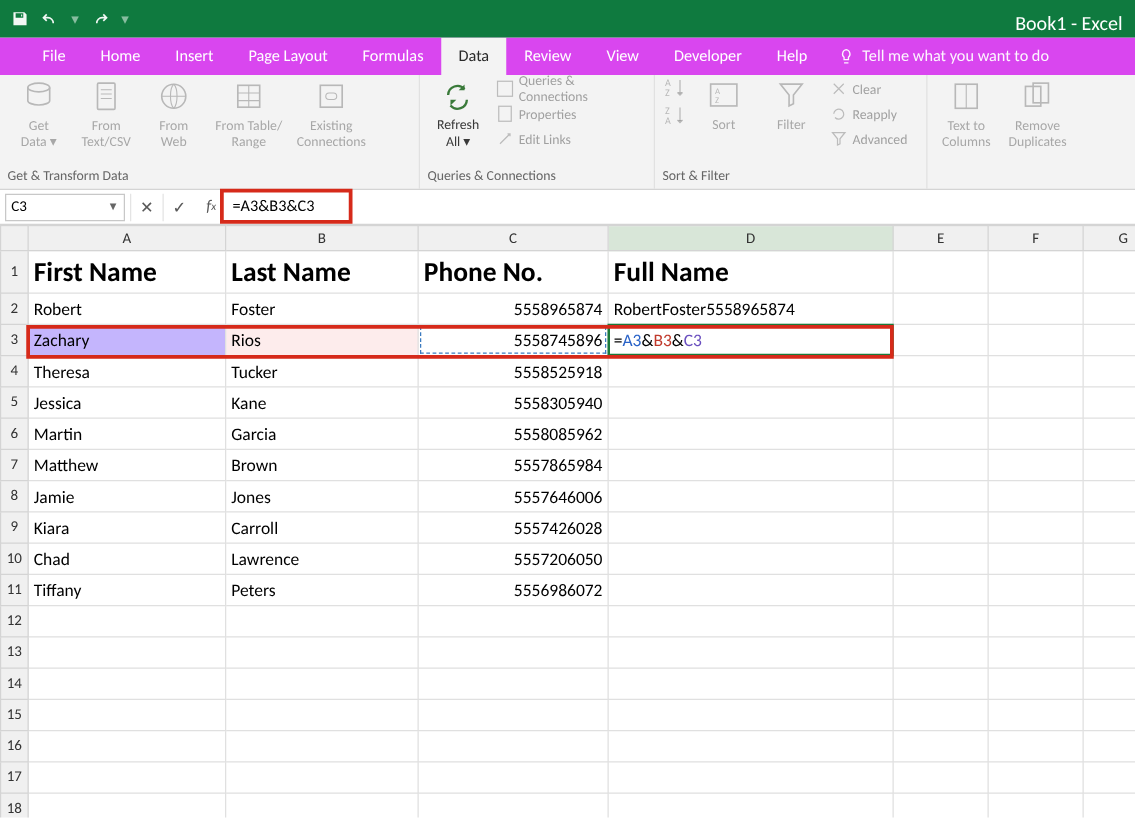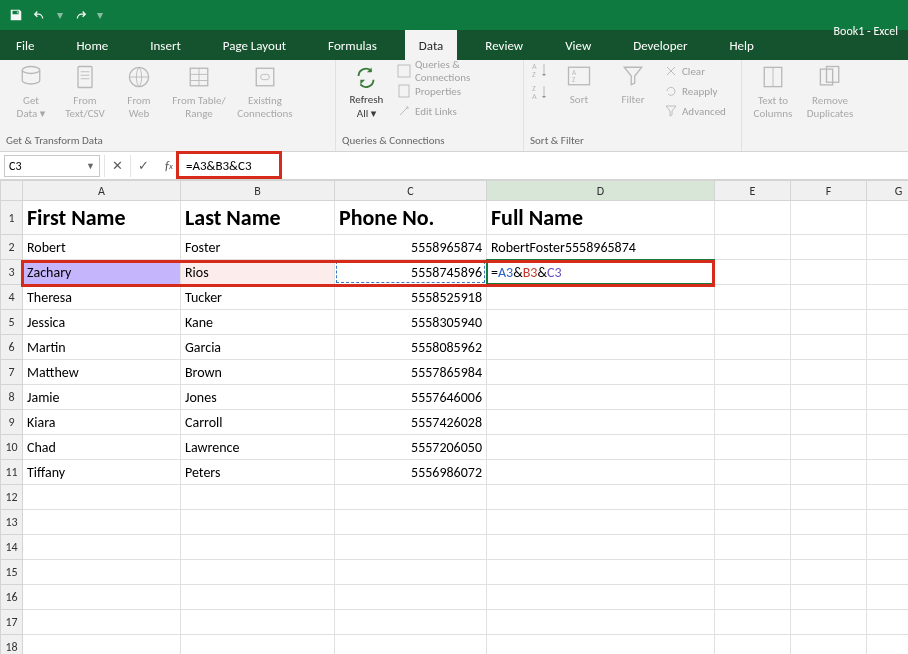--- a/index.html
+++ b/index.html
@@ -3,24 +3,24 @@
 <meta charset="utf-8">
 <style>
   * { box-sizing: border-box; margin: 0; padding: 0; }
   body { font-family: "Segoe UI", Calibri, Arial, sans-serif; font-size: 12px; background: #fff; overflow: hidden; width: 908px; height: 654px; position: relative; }
 
   
   .titlebar { background: #0f7a3f; height: 30px; display: flex; align-items: center; color: #fff; position: relative; }
   .qat { display: flex; align-items: center; gap: 8px; padding-left: 8px; }
   .qat-icon { width: 16px; height: 16px; display: inline-flex; align-items: center; justify-content: center; color: #fff; font-size: 14px; opacity: .95; }
   .qat-sep { width: 8px; text-align: center; color: rgba(255,255,255,.5); }
-  .title-text { position: absolute; right: 10px; top: 16px; height: 30px; display: flex; align-items: center; font-size: 12px; }
+  .title-text { position: absolute; right: 10px; top: 4px; height: 30px; display: flex; align-items: center; font-size: 16px; }
 
   
-  .ribbon-tabs { background: #14532d; height: 30px; display: flex; align-items: stretch; color: #fff; padding-left: 2px; gap: 14px; }
+  .ribbon-tabs { background: #d946ef; height: 30px; display: flex; align-items: stretch; color: #fff; padding-left: 20px; gap: 0; }
   .ribbon-tab { padding: 0 14px; display: flex; align-items: center; font-size: 13px; cursor: pointer; }
   .ribbon-tab.active { background: #f3f3f3; color: #2a2a2a; }
   .tell-me { display: flex; align-items: center; gap: 6px; padding-left: 10px; font-size: 13px; opacity: .95; }
   .bulb { width: 14px; height: 14px; }
 
   
   .ribbon { background: #f3f3f3; border-bottom: 1px solid #d4d4d4; height: 92px; display: flex; }
   .group { border-right: 1px solid #e1e1e1; display: flex; flex-direction: column; justify-content: flex-end; padding: 4px 6px 0; }
   .group-body { flex: 1; display: flex; align-items: flex-start; gap: 4px; padding-top: 4px; }
   .group-label { text-align: left; font-size: 11px; color: #666; padding: 2px 0 4px; margin-top: 12px; }
@@ -99,20 +99,26 @@
   <div class="ribbon-tab">File</div>
   <div class="ribbon-tab">Home</div>
   <div class="ribbon-tab">Insert</div>
   <div class="ribbon-tab">Page Layout</div>
   <div class="ribbon-tab">Formulas</div>
   <div class="ribbon-tab active">Data</div>
   <div class="ribbon-tab">Review</div>
   <div class="ribbon-tab">View</div>
   <div class="ribbon-tab">Developer</div>
   <div class="ribbon-tab">Help</div>
+  <div class="tell-me">
+    <svg class="bulb" viewBox="0 0 16 16">
+        <path fill="none" stroke="#fff" stroke-width="1.2" d="M8 2a4 4 0 0 0-2 7v2h4v-2a4 4 0 0 0-2-7zM6 14h4"></path>
+      </svg>
+    <span>Tell me what you want to do</span>
+  </div>
 </div>
 
 <div class="ribbon">
   <div class="group" style="width:336px">
     <div class="group-body">
       <div class="big-btn">
         <span class="big-ico">
             <svg viewBox="0 0 32 32" width="28" height="28">
               <ellipse cx="16" cy="8" rx="10" ry="4" fill="none" stroke="#888" stroke-width="1.5"></ellipse>
               <path d="M6 8v12c0 2 4.5 4 10 4s10-2 10-4V8" fill="none" stroke="#888" stroke-width="1.5"></path>

